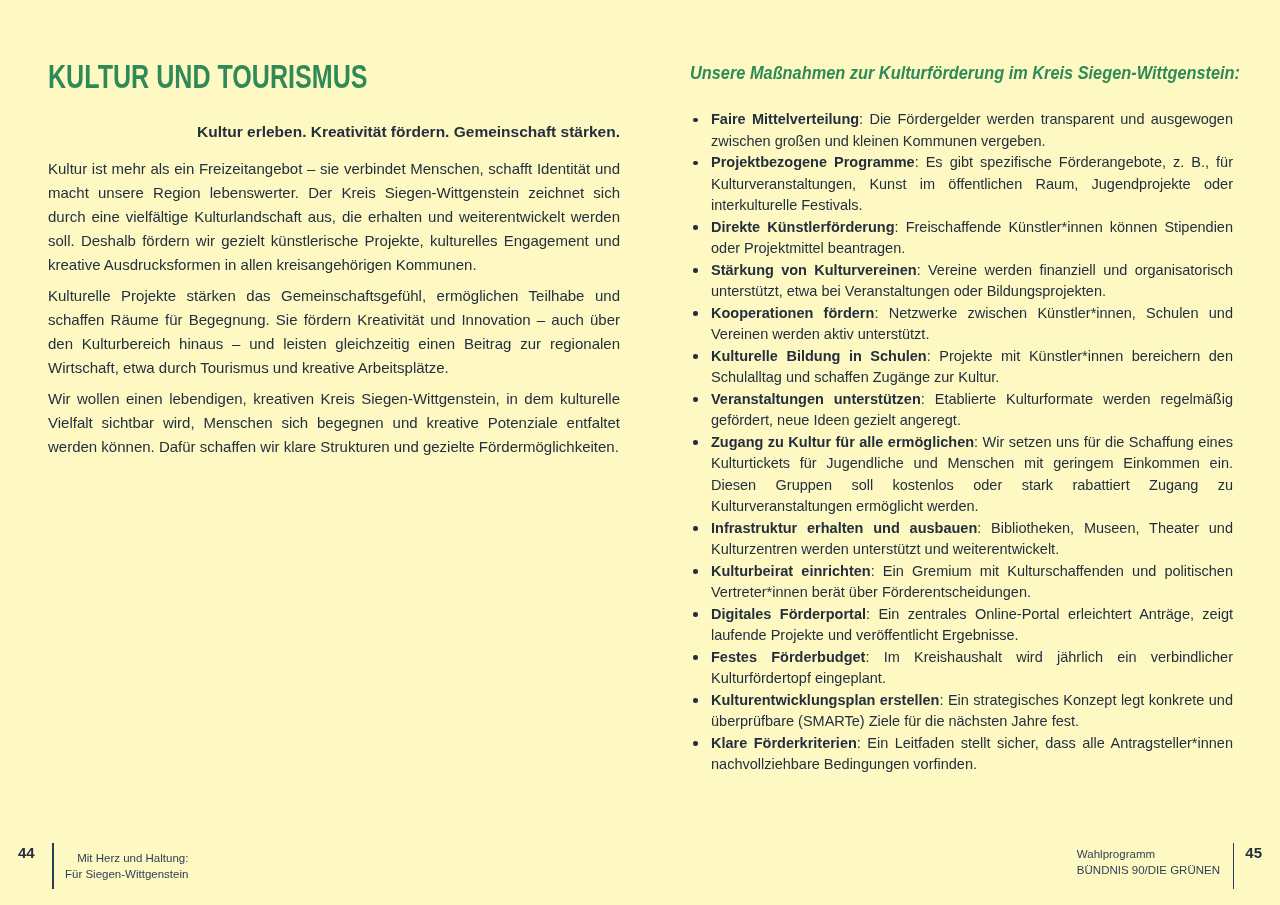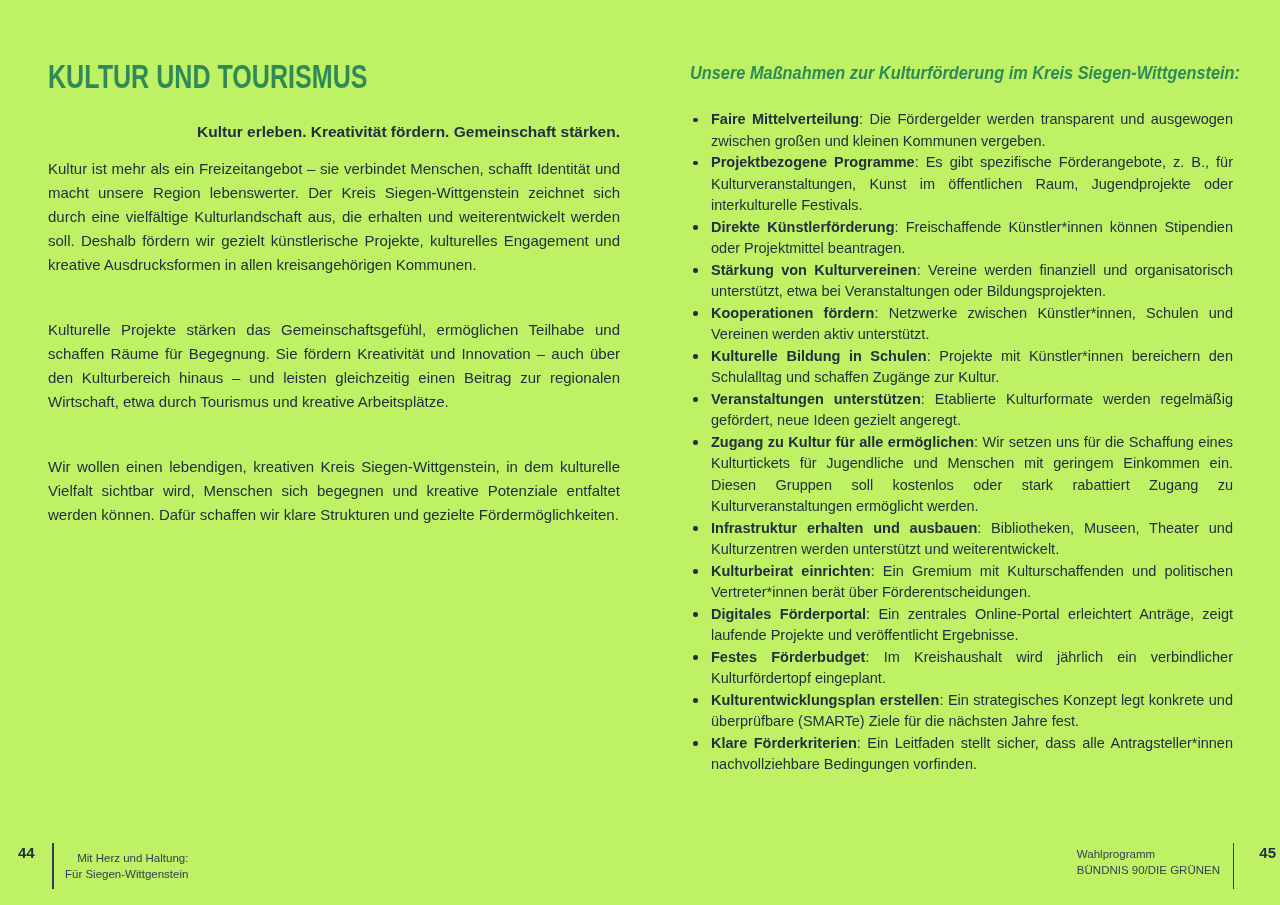--- a/index.html
+++ b/index.html
@@ -1,21 +1,21 @@
 <!DOCTYPE html>
 <html lang="de"><head>
 <meta charset="utf-8">
 <style>
   * { margin: 0; padding: 0; box-sizing: border-box; }
   html, body { background: #ffffff; }
   .spread {
     position: relative;
     width: 1280px;
     height: 905px;
-    background: #bef264;
+    background: #fef9c3;
     font-family: "Liberation Sans", sans-serif;
     color: #232F3F;
     overflow: hidden;
   }
 
   
   .left-page { position: absolute; left: 48px; top: 58px; width: 572px; }
   .page-title {
     display: inline-block;
     font-size: 33px;
@@ -27,21 +27,21 @@
     white-space: nowrap;
   }
   .page-subtitle {
     margin-top: 27px;
     font-size: 15.5px;
     font-weight: 700;
     color: #232F3F;
     text-align: right;
   }
   .body-copy p {
-    margin-top: 41px;
+    margin-top: 7px;
     font-size: 15px;
     line-height: 24px;
     text-align: justify;
     hyphens: auto;
     -webkit-hyphens: auto;
   }
   .body-copy p:first-child { margin-top: 16px; }
 
   
   .right-page { position: absolute; left: 690px; top: 62px; width: 543px; }
@@ -75,21 +75,21 @@
     background: #232F3F;
   }
   .term { font-weight: 700; }
 
   
   .footer { position: absolute; top: 843px; font-size: 11.5px; line-height: 16px; color: #2E3F55; }
   .footer-left { left: 0; }
   .footer-right { right: 0; text-align: right; }
   .page-num { position: absolute; top: 2px; font-size: 15px; font-weight: 700; color: #232F3F; }
   .footer-left .page-num { left: 18px; }
-  .footer-right .page-num { right: 4px; }
+  .footer-right .page-num { right: 18px; }
   .vline { position: absolute; top: 0; width: 1.5px; height: 46px; background: #2E3F55; }
   .footer-left .vline { left: 52px; }
   .footer-right .vline { right: 46px; }
   .footer-left .imprint { position: absolute; left: 65px; top: 7px; white-space: nowrap; text-align: right; }
   .footer-right .imprint { position: absolute; right: 60px; top: 3px; white-space: nowrap; text-align: left; margin-left: 28px; }
 </style>
 </head>
 <body>
 
 <div class="spread">

